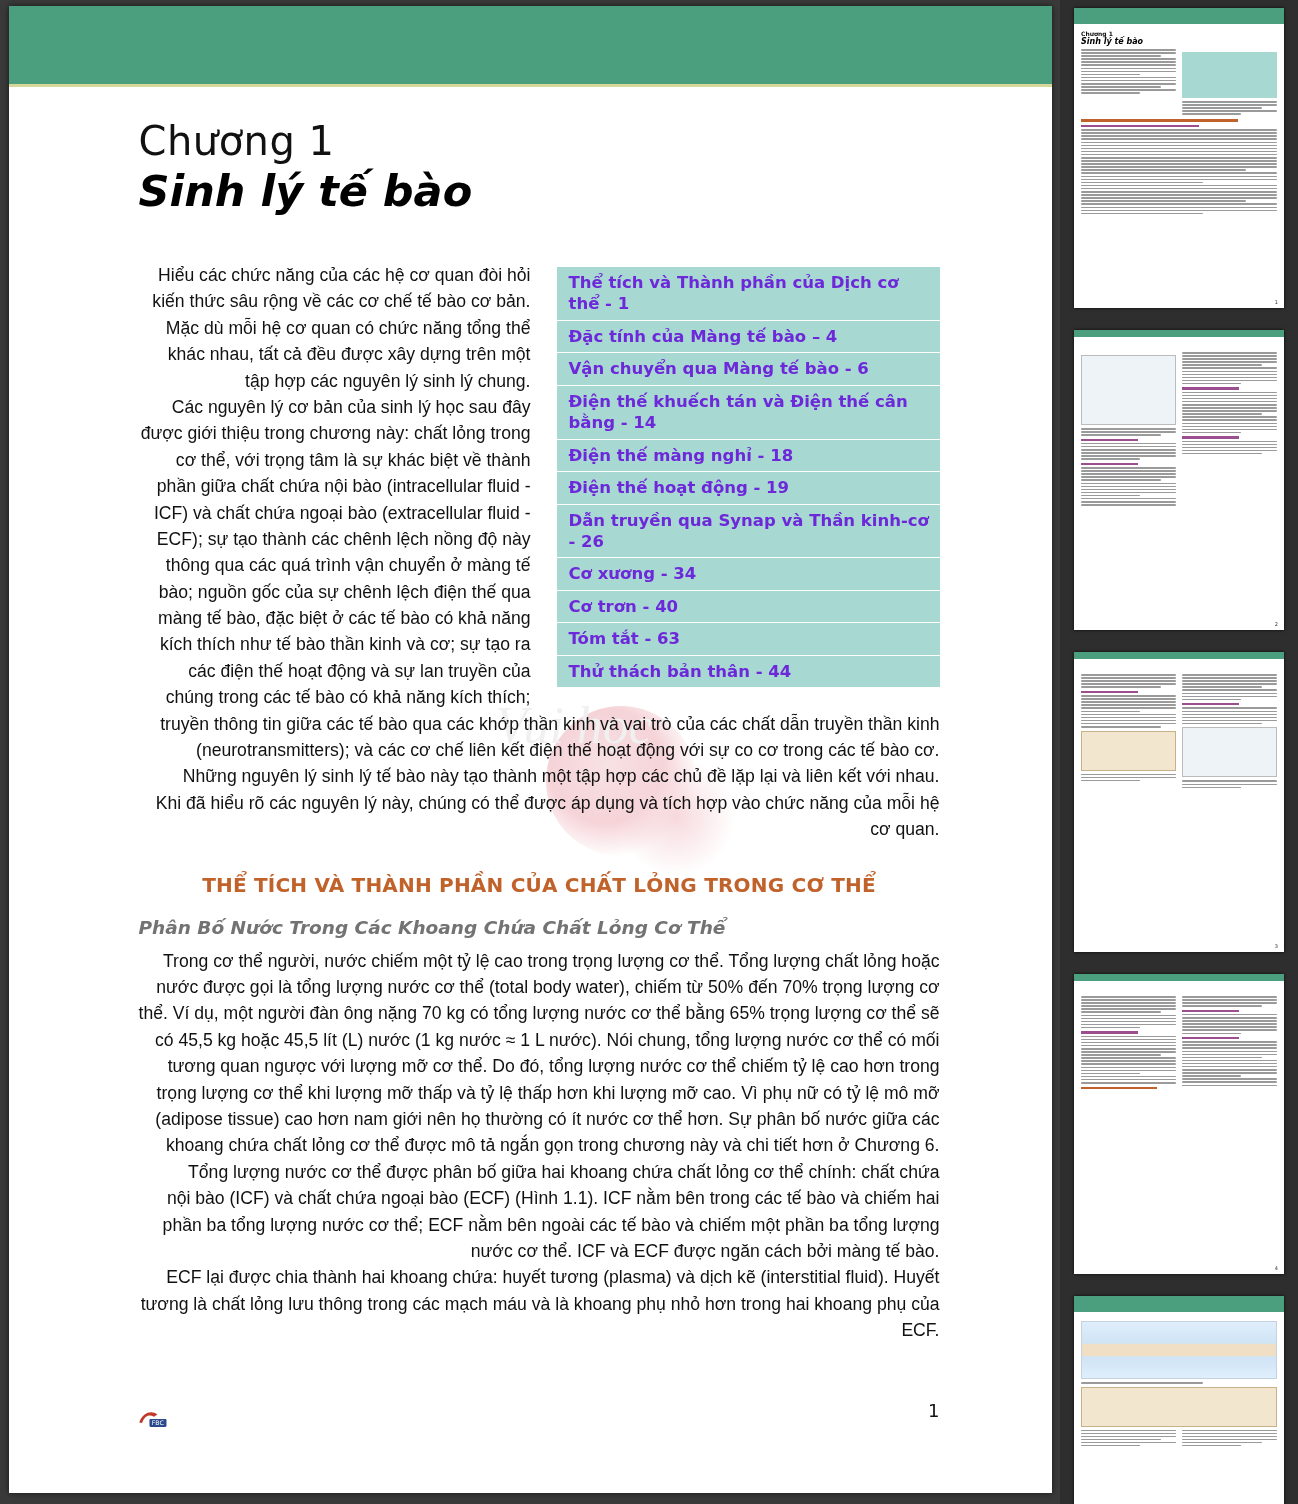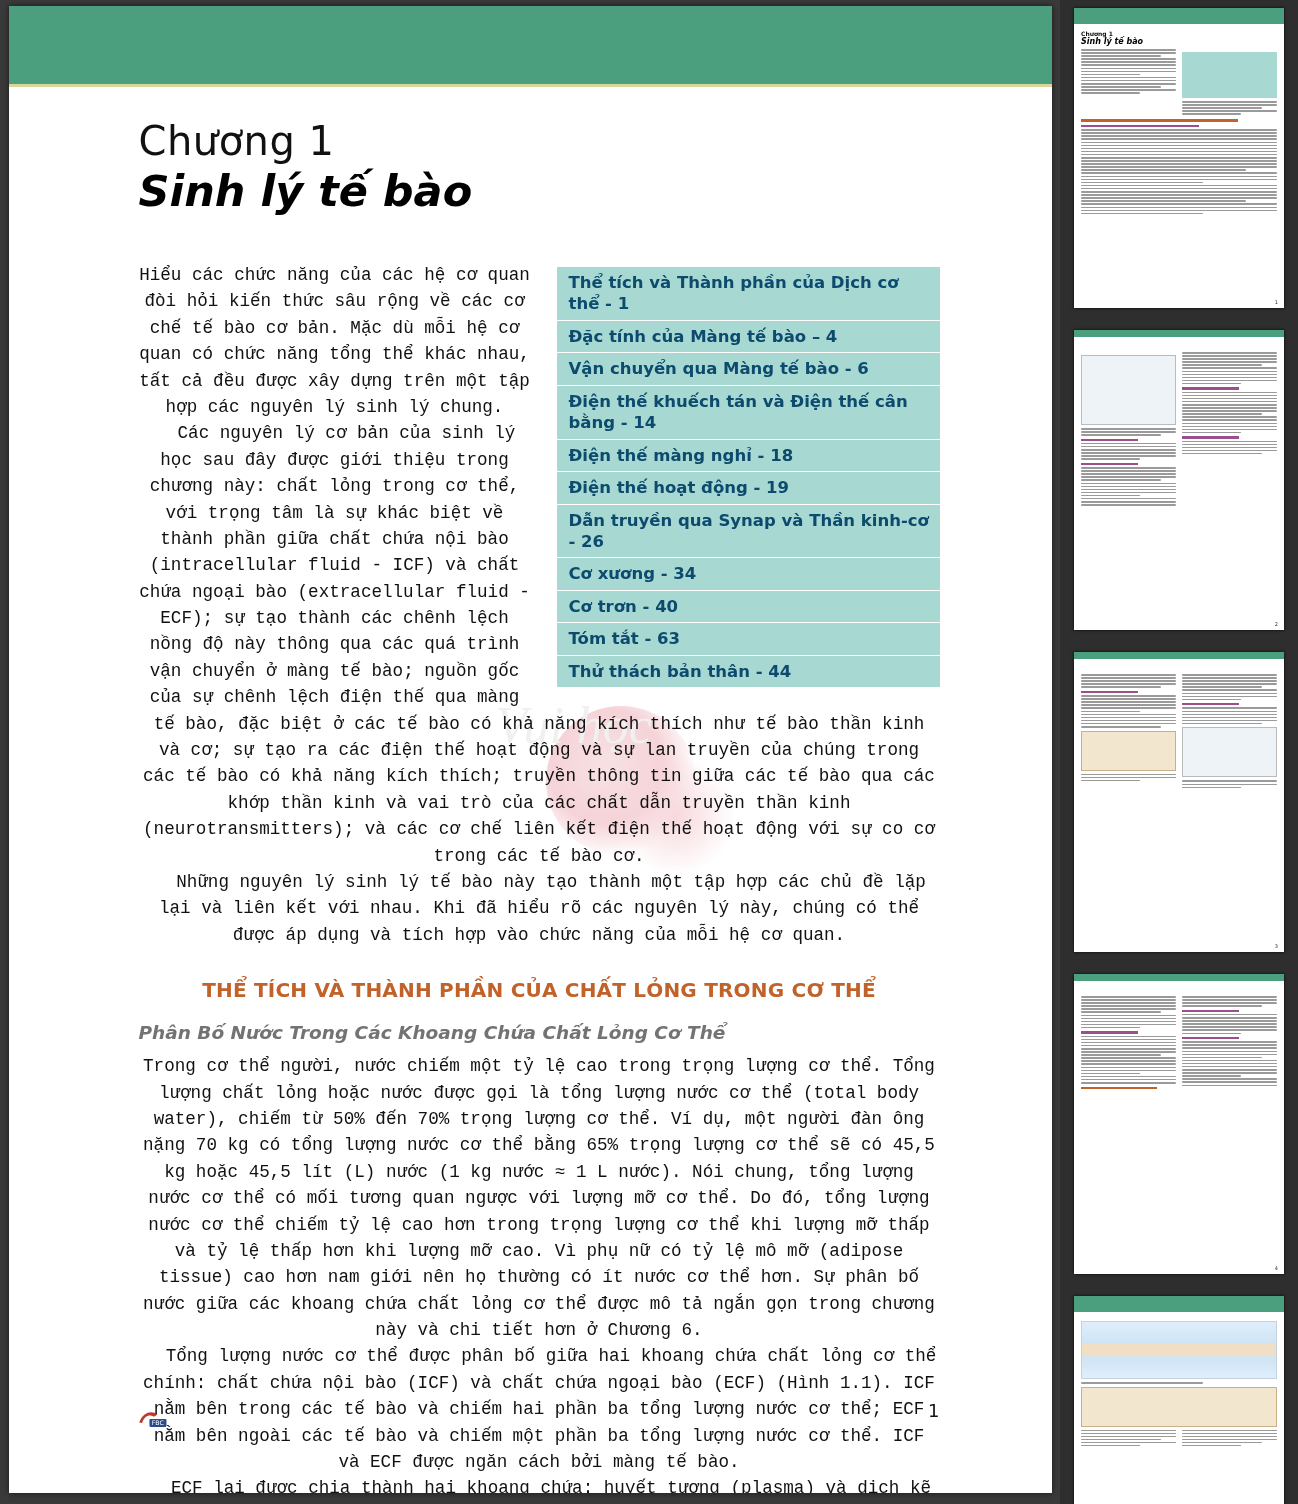--- a/index.html
+++ b/index.html
@@ -122,38 +122,38 @@
     font-family: "DejaVu Sans", sans-serif;
   }
 
   .body-wrap { margin-top: 46px; }
 
   p.body {
     font-size: 17.6px;
     line-height: 1.50;
     color: #111;
     margin: 0;
-    text-align: center;
-    font-family: Liberation Mono, monospace;
+    text-align: right;
+    font-family: Liberation Sans, sans-serif;
   }
   p.body.indent { text-indent: 24px; }
 
   
   .toc {
     float: right;
     width: 383px;
     margin: 4px 0 8px 26px;
     background: #a8d8d2;
     border-top: 1px solid #ffffff;
   }
   .toc-item {
     padding: 5px 10px 5px 12px;
     font-size: 16.5px;
     font-weight: bold;
-    color: #0c4a6e;
+    color: #6d28d9;
     border-bottom: 1px solid #ffffff;
     line-height: 1.3;
     font-family: "DejaVu Sans", sans-serif;
   }
 
   h2.section-head {
     color: #c0622a;
     font-size: 20px;
     font-weight: bold;
     margin: 30px 0 0 0;

